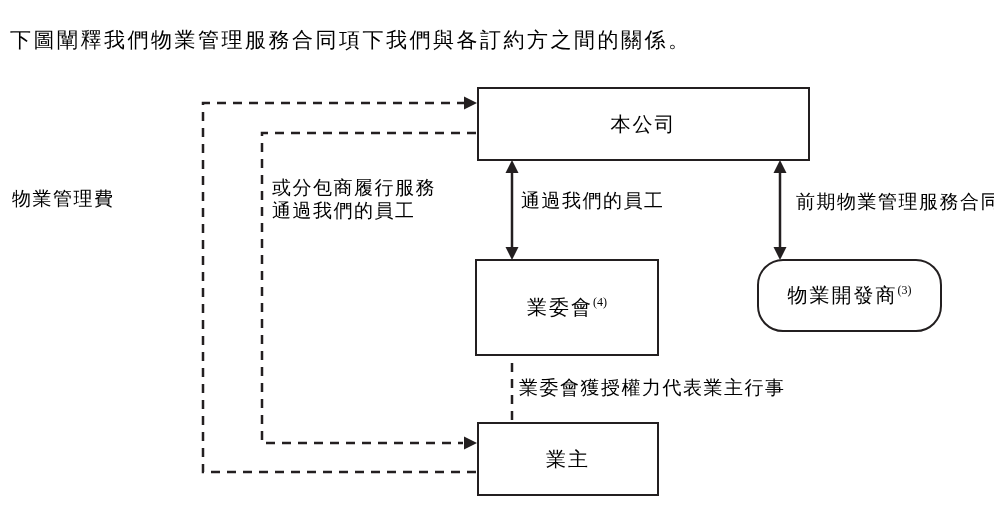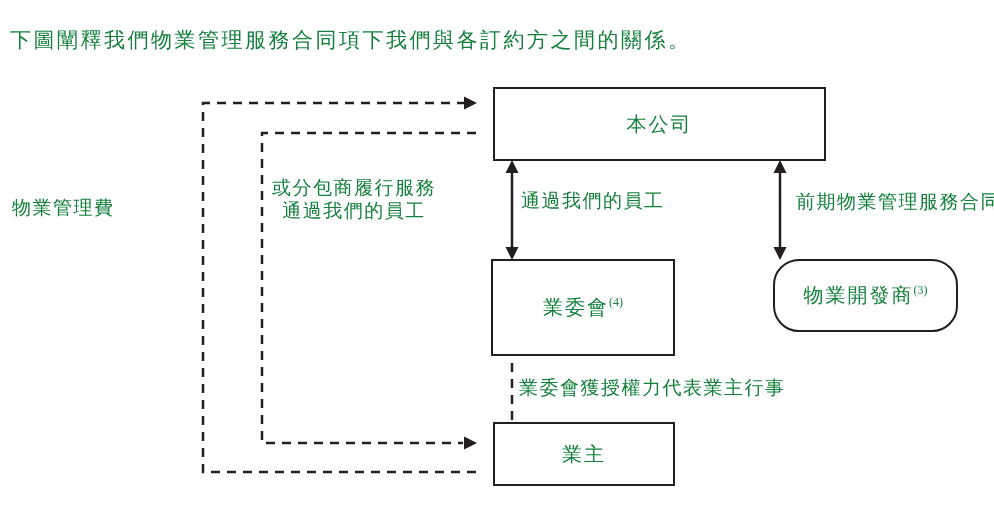--- a/index.html
+++ b/index.html
@@ -6,23 +6,22 @@
     margin: 0;
     padding: 0;
     background: #ffffff;
   }
   .canvas {
     position: relative;
     width: 994px;
     height: 513px;
     background: #ffffff;
     font-family: "Liberation Serif", "DejaVu Serif", serif;
-    color: #15803d;
+    color: #000000;
     overflow: hidden;
-    text-align: center;
   }
   .title {
     position: absolute;
     left: 10px;
     top: 26px;
     font-size: 21px;
     letter-spacing: 2.5px;
     white-space: nowrap;
   }
   .arrows {
@@ -33,40 +32,39 @@
   .node {
     position: absolute;
     border: 2.5px solid #231f20;
     background: #ffffff;
     display: flex;
     align-items: center;
     justify-content: center;
     font-size: 20px;
     letter-spacing: 2px;
     box-sizing: border-box;
-    margin-left: 16px;
   }
   .node sup {
     font-size: 12px;
     letter-spacing: 0;
     line-height: 0;
     vertical-align: super;
   }
   .node-company   { left: 477px; top: 87px;  width: 333px; height: 74px; }
   .node-committee { left: 475px; top: 259px; width: 184px; height: 97px; }
   .node-developer { left: 757px; top: 259px; width: 185px; height: 73px; border-radius: 26px; }
-  .node-owners    { left: 477px; top: 422px; width: 182px; height: 64px; }
+  .node-owners    { left: 477px; top: 422px; width: 182px; height: 74px; }
   .edge-label {
     position: absolute;
     font-size: 19px;
     letter-spacing: 1.5px;
     white-space: nowrap;
     line-height: 23px;
   }
-  .lbl-fee        { left: 12px;  top: 196px; font-family: Liberation Serif, serif; }
+  .lbl-fee        { left: 12px;  top: 187px; font-family: Liberation Serif, serif; }
   .lbl-services   { left: 272px; top: 176px; }
   .lbl-pm         { left: 521px; top: 189px; }
   .lbl-prepm      { left: 796px; top: 190px; }
   .lbl-authority  { left: 519px; top: 376px; }
 </style>
 </head>
 <body>
 
 <div class="canvas">
 

